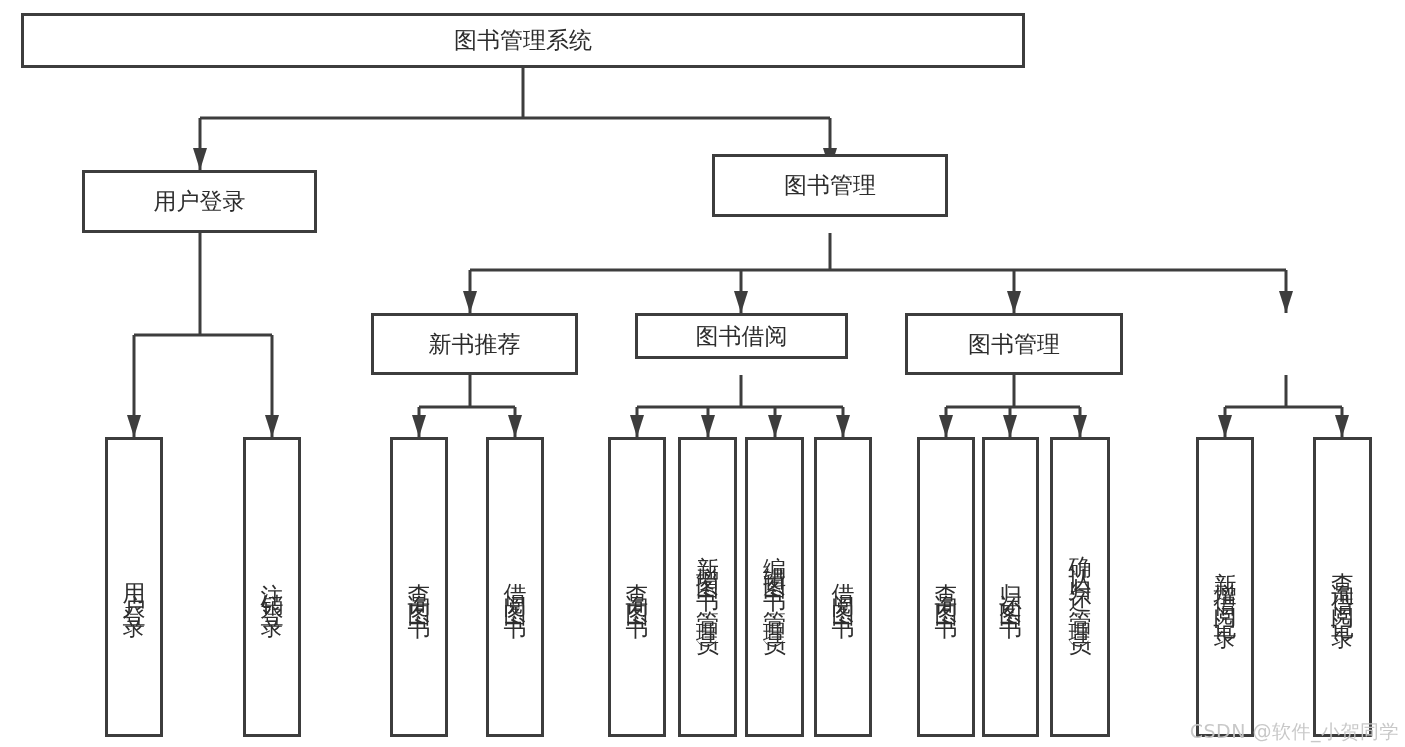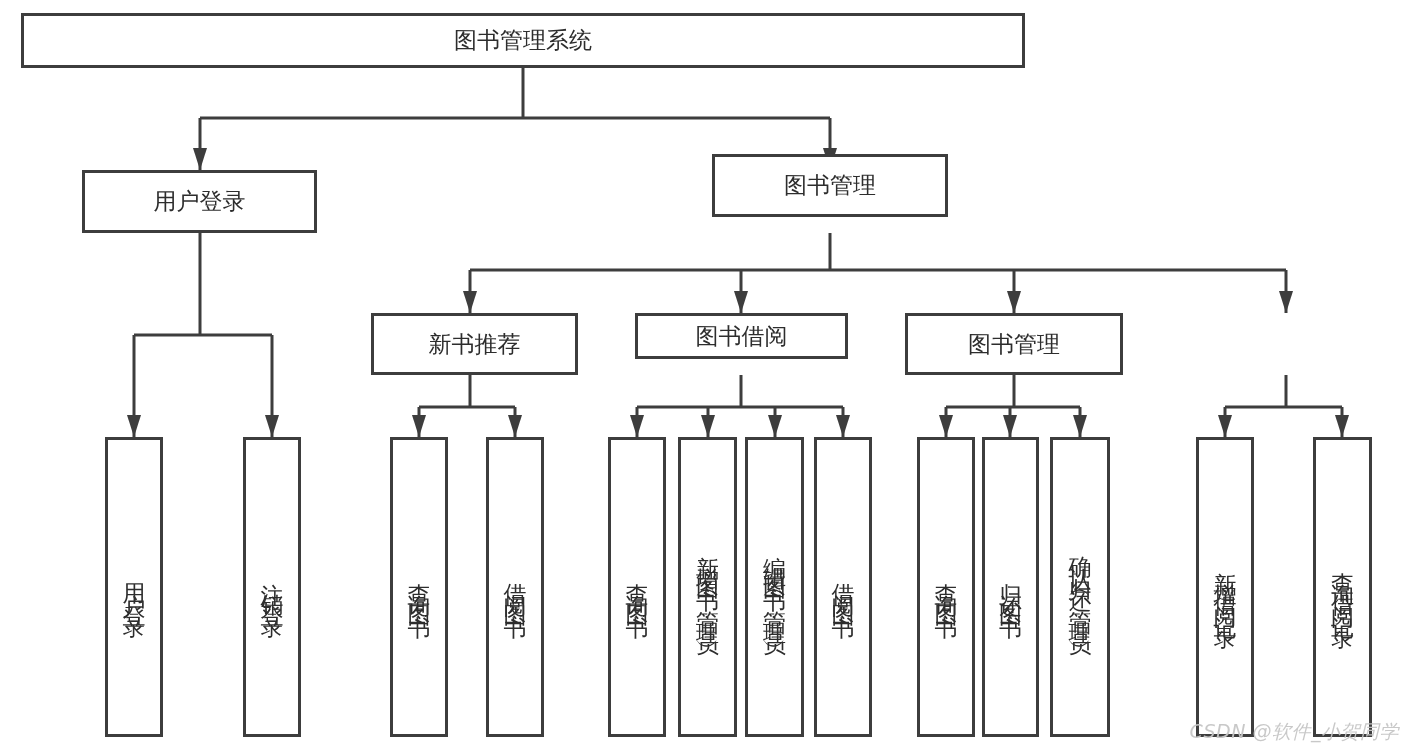--- a/index.html
+++ b/index.html
@@ -21,21 +21,21 @@
   }
   .box .lbl{
     color:var(--text);font-size:23px;line-height:1;white-space:nowrap;
   }
   .box.v .lbl{
     writing-mode:vertical-rl;text-orientation:mixed;
     letter-spacing:11px;white-space:normal;line-height:1;
   }
   .watermark{
     position:absolute;right:6px;bottom:2px;font-size:19px;
-    color:var(--watermark);letter-spacing:0.5px;opacity:0.95;font-style:italic;
+    color:var(--watermark);letter-spacing:0.5px;opacity:0.95;
   }
 </style>
 </head>
 <body>
 
 <div class="canvas">
 
   <svg class="connectors" width="1405" height="747" viewBox="0 0 1405 747" aria-hidden="true">
     <defs>
       <marker id="arrow" markerUnits="userSpaceOnUse" markerWidth="22" markerHeight="14" viewBox="0 0 22 14" refX="22" refY="7" orient="auto">

